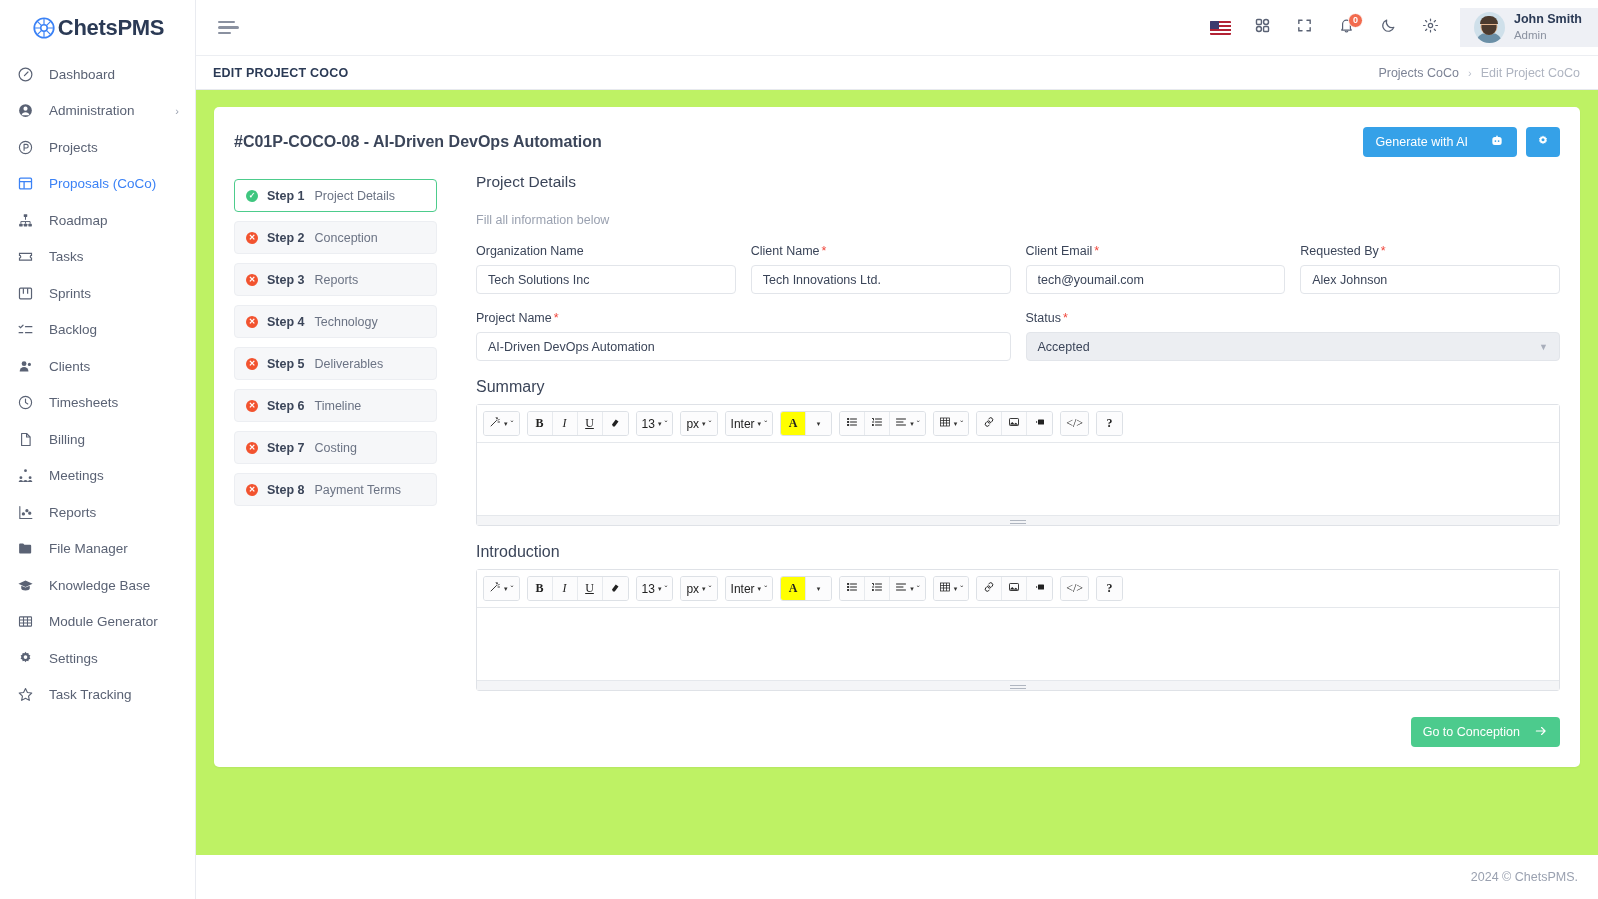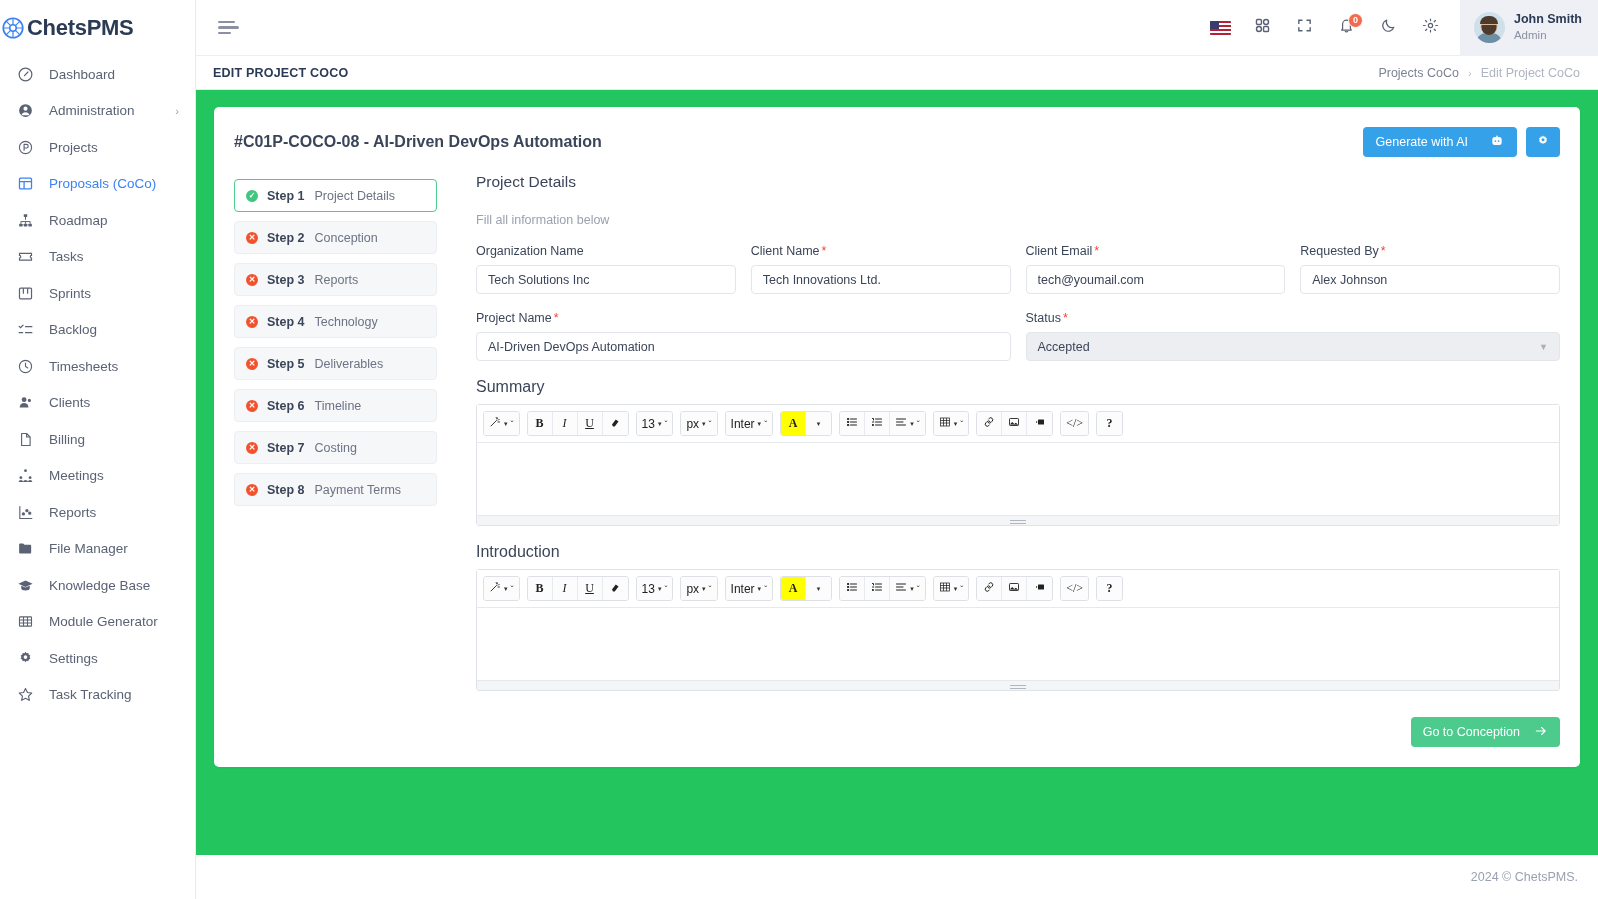--- a/index.html
+++ b/index.html
@@ -8,21 +8,21 @@
     font-family: "Liberation Sans", sans-serif;
     background: #f3f4f8;
     overflow: hidden;
   }
   
   #sidebar {
     position: absolute; left: 0; top: 0; width: 196px; height: 899px;
     background: #ffffff; border-right: 1px solid #e9ebf0;
     z-index: 5;
   }
-  #brand { height: 56px; display: flex; align-items: center; justify-content: flex-start; }
+  #brand { height: 56px; display: flex; align-items: center; justify-content: center; }
   #brand-logo { width: 26px; height: 26px; margin-right: 1px; flex: none; }
   #brand-text { font-size: 22px; font-weight: 700; color: #2b3a55; letter-spacing: -0.3px; }
   .nav-item {
     display: flex; align-items: center; height: 36.5px; padding-left: 16px;
     color: #5a6274; font-size: 13.5px; cursor: pointer; position: relative;
   }
   .nav-item .nico { width: 18px; height: 18px; margin-right: 15px; flex: none;
     display: flex; align-items: center; justify-content: center; }
   .nav-item.active { color: #3b82f6; font-weight: 500; }
   .nav-item .chev { position: absolute; right: 16px; color: #9aa1b0; font-size: 11px; }
@@ -43,21 +43,21 @@
   #flag { width: 21px; height: 14px; border-radius: 1px; overflow: hidden; position: relative;
           background: #b22234; }
   #flag .stripe { position: absolute; left: 0; width: 100%; height: 2px; background: #fff; }
   #flag .canton { position: absolute; left: 0; top: 0; width: 9px; height: 8px; background: #3c3b6e; }
   #badge {
     position: absolute; top: 4px; right: 3px; min-width: 15px; height: 15px;
     background: #f26b4e; color: #fff; border-radius: 50%; font-size: 9px;
     display: flex; align-items: center; justify-content: center; font-weight: 600;
     border: 1.5px solid #fff;
   }
-  #user-box { display: flex; align-items: center; height: 56px; padding: 0 16px 0 14px;
+  #user-box { display: flex; align-items: center; height: 39px; padding: 0 16px 0 14px;
               background: #eef0f5; margin-left: 8px; cursor: pointer; }
   #avatar { width: 31px; height: 31px; border-radius: 50%; margin-right: 9px;
             background: #cfe0ea; overflow: hidden; position: relative; flex: none; }
   #avatar .face { position: absolute; left: 50%; top: 6px; transform: translateX(-50%);
                   width: 17px; height: 17px; border-radius: 50%; background: #e2b48f; }
   #avatar .hair { position: absolute; left: 50%; top: 4px; transform: translateX(-50%);
                   width: 18px; height: 8px; border-radius: 9px 9px 0 0; background: #4b3a2e; }
   #avatar .beard { position: absolute; left: 50%; top: 13px; transform: translateX(-50%);
                    width: 15px; height: 10px; border-radius: 0 0 8px 8px; background: #4b3a2e; }
   #avatar .body { position: absolute; left: 50%; bottom: 0; transform: translateX(-50%);
@@ -72,21 +72,21 @@
   }
   #page-title { margin-left: 17px; font-size: 12.5px; font-weight: 700; color: #2b3a55;
                 letter-spacing: 0.2px; }
   #breadcrumb { margin-left: auto; margin-right: 18px; display: flex; align-items: center;
                 font-size: 12.5px; gap: 9px; }
   #breadcrumb .crumb { color: #7c8395; cursor: pointer; }
   #breadcrumb .sep { color: #b9bfcb; font-size: 11px; }
   #breadcrumb .crumb.cur { color: #aeb4c0; }
   
   #main { position: absolute; left: 196px; top: 90px; right: 0; bottom: 0;
-          background: #22c55e; overflow: hidden; }
+          background: #bef264; overflow: hidden; }
   #card { margin: 17px 18px 0 18px; background: #fff; border-radius: 5px;
           box-shadow: 0 1px 2px rgba(45,55,75,.06); }
   #card-head { display: flex; align-items: center; padding: 20px 20px 8px 20px; }
   #card-title { font-size: 16px; font-weight: 600; color: #3b4559; }
   #card-actions { margin-left: auto; display: flex; gap: 9px; }
   .btn-ai { background: #35a1e8; color: #fff; border: none; border-radius: 4px;
             height: 30px; padding: 0 13px; font-size: 12.5px; font-weight: 500;
             display: flex; align-items: center; gap: 22px; cursor: pointer;
             font-family: "Liberation Sans", sans-serif; }
   .btn-gear { background: #35a1e8; color: #fff; border: none; border-radius: 4px;
@@ -254,37 +254,37 @@
     <span class="nico">
       <svg width="17" height="17" viewBox="0 0 24 24" fill="none" stroke="#5a6274" stroke-width="1.7" stroke-linecap="round">
         <path d="M3 7.5l2 2 3.5-3.5M12 8h9M3 16.5h5M12 16.5h9"></path>
       </svg>
       </span>
     <span>Backlog</span>
   </div>
 
   <div class="nav-item">
     <span class="nico">
-      <svg width="17" height="17" viewBox="0 0 24 24" fill="none" stroke="#5a6274" stroke-width="1.6">
-        <circle cx="12" cy="12" r="8.6"></circle>
-          <path d="M12 7.2V12l3.2 2" stroke-linecap="round"></path>
-      </svg>
-      </span>
-    <span>Timesheets</span>
-  </div>
-
-  <div class="nav-item">
-    <span class="nico">
       <svg width="17" height="17" viewBox="0 0 24 24" fill="#5a6274">
         <circle cx="10" cy="8" r="3.4"></circle>
           <path d="M3.8 19a6.2 6.2 0 0 1 12.4 0z"></path>
         <circle cx="17.5" cy="9" r="2.2"></circle>
       </svg>
       </span>
     <span>Clients</span>
+  </div>
+
+  <div class="nav-item">
+    <span class="nico">
+      <svg width="17" height="17" viewBox="0 0 24 24" fill="none" stroke="#5a6274" stroke-width="1.6">
+        <circle cx="12" cy="12" r="8.6"></circle>
+          <path d="M12 7.2V12l3.2 2" stroke-linecap="round"></path>
+      </svg>
+      </span>
+    <span>Timesheets</span>
   </div>
 
   <div class="nav-item">
     <span class="nico">
       <svg width="17" height="17" viewBox="0 0 24 24" fill="none" stroke="#5a6274" stroke-width="1.6">
         <path d="M6.5 3.5h7l5 5v12h-12z" stroke-linejoin="round"></path>
           <path d="M13.5 3.5v5h5"></path>
       </svg>
       </span>
     <span>Billing</span>

